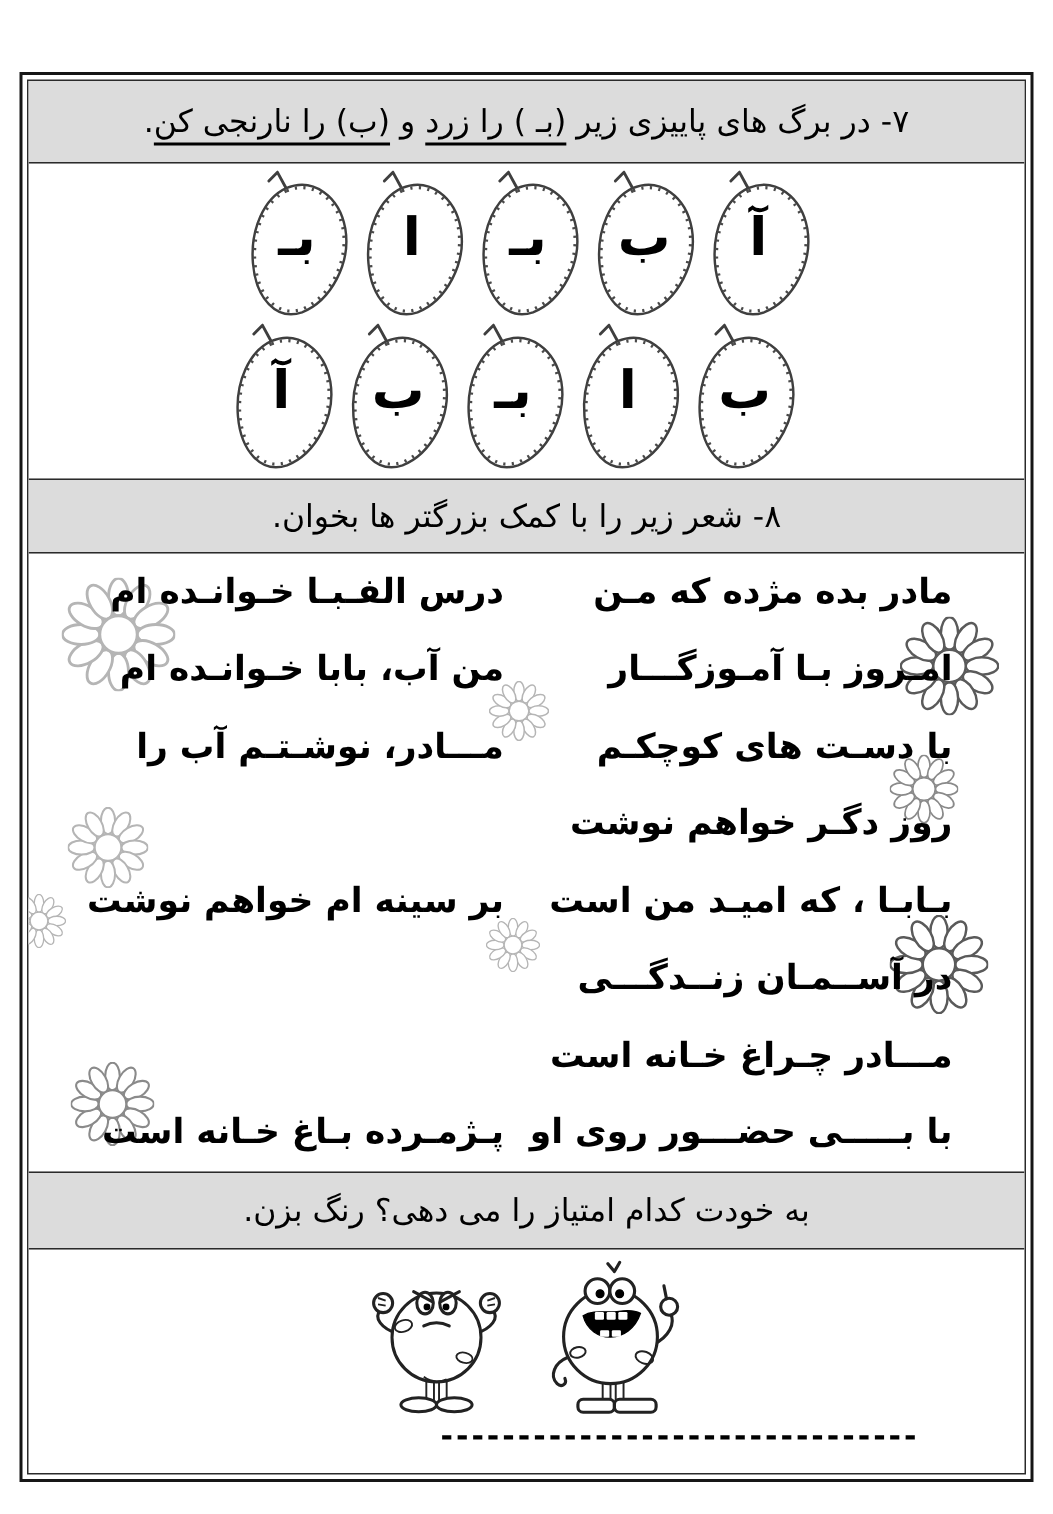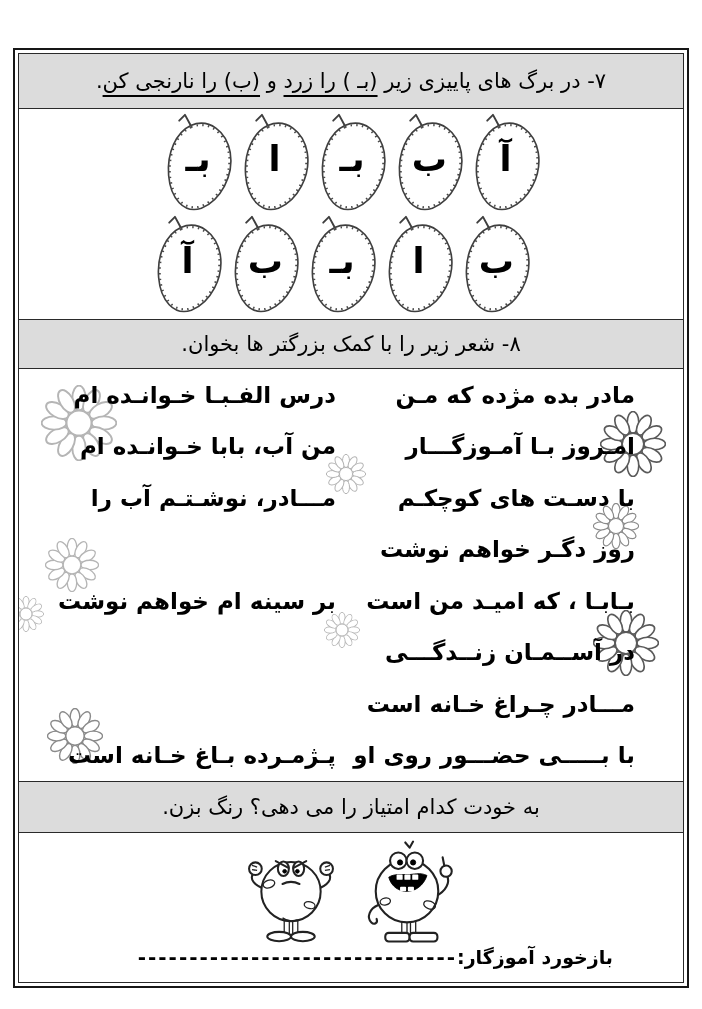--- a/index.html
+++ b/index.html
@@ -289,19 +289,18 @@
           <path class="c-black" d="M34,44 C40,66 70,66 78,42 C70,38 62,41 56,41 C48,41 40,40 34,44 Z"></path>
           <rect x="43" y="41" width="7" height="6" rx="1" class="c-white"></rect>
           <rect x="52" y="41" width="7" height="6" rx="1" class="c-white"></rect>
           <rect x="61" y="41" width="7" height="6" rx="1" class="c-white"></rect>
           <rect x="47" y="55" width="7" height="5" rx="1" class="c-white"></rect>
           <rect x="56" y="55" width="7" height="5" rx="1" class="c-white"></rect>
         </svg>
 
       </div>
       <div class="feedback">
-        <span>بازخورد آموزگار:</span>
         <span class="dashes">-------------------------------</span>
       </div>
     </div>
 
   </div>
 </div>
 
 </body></html>

